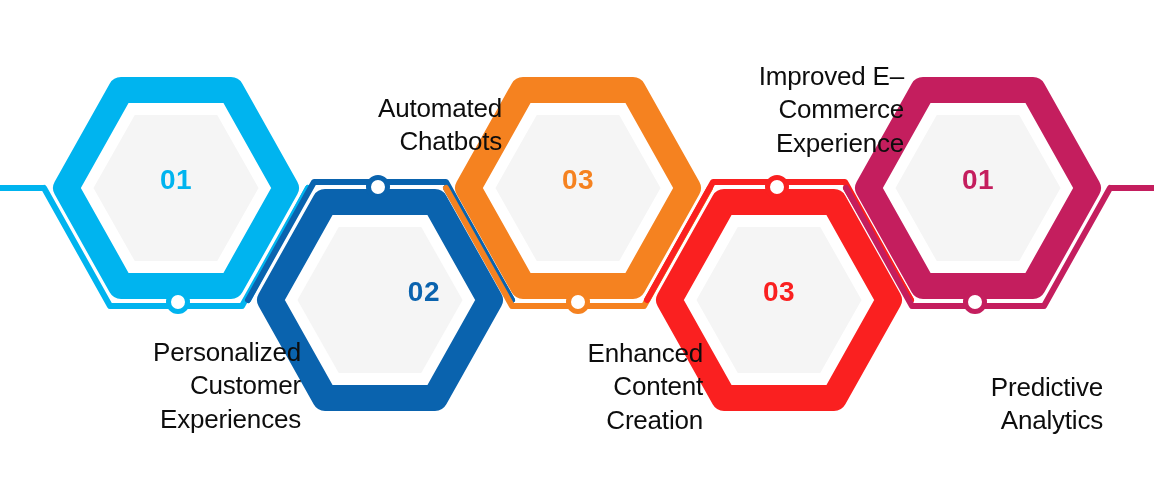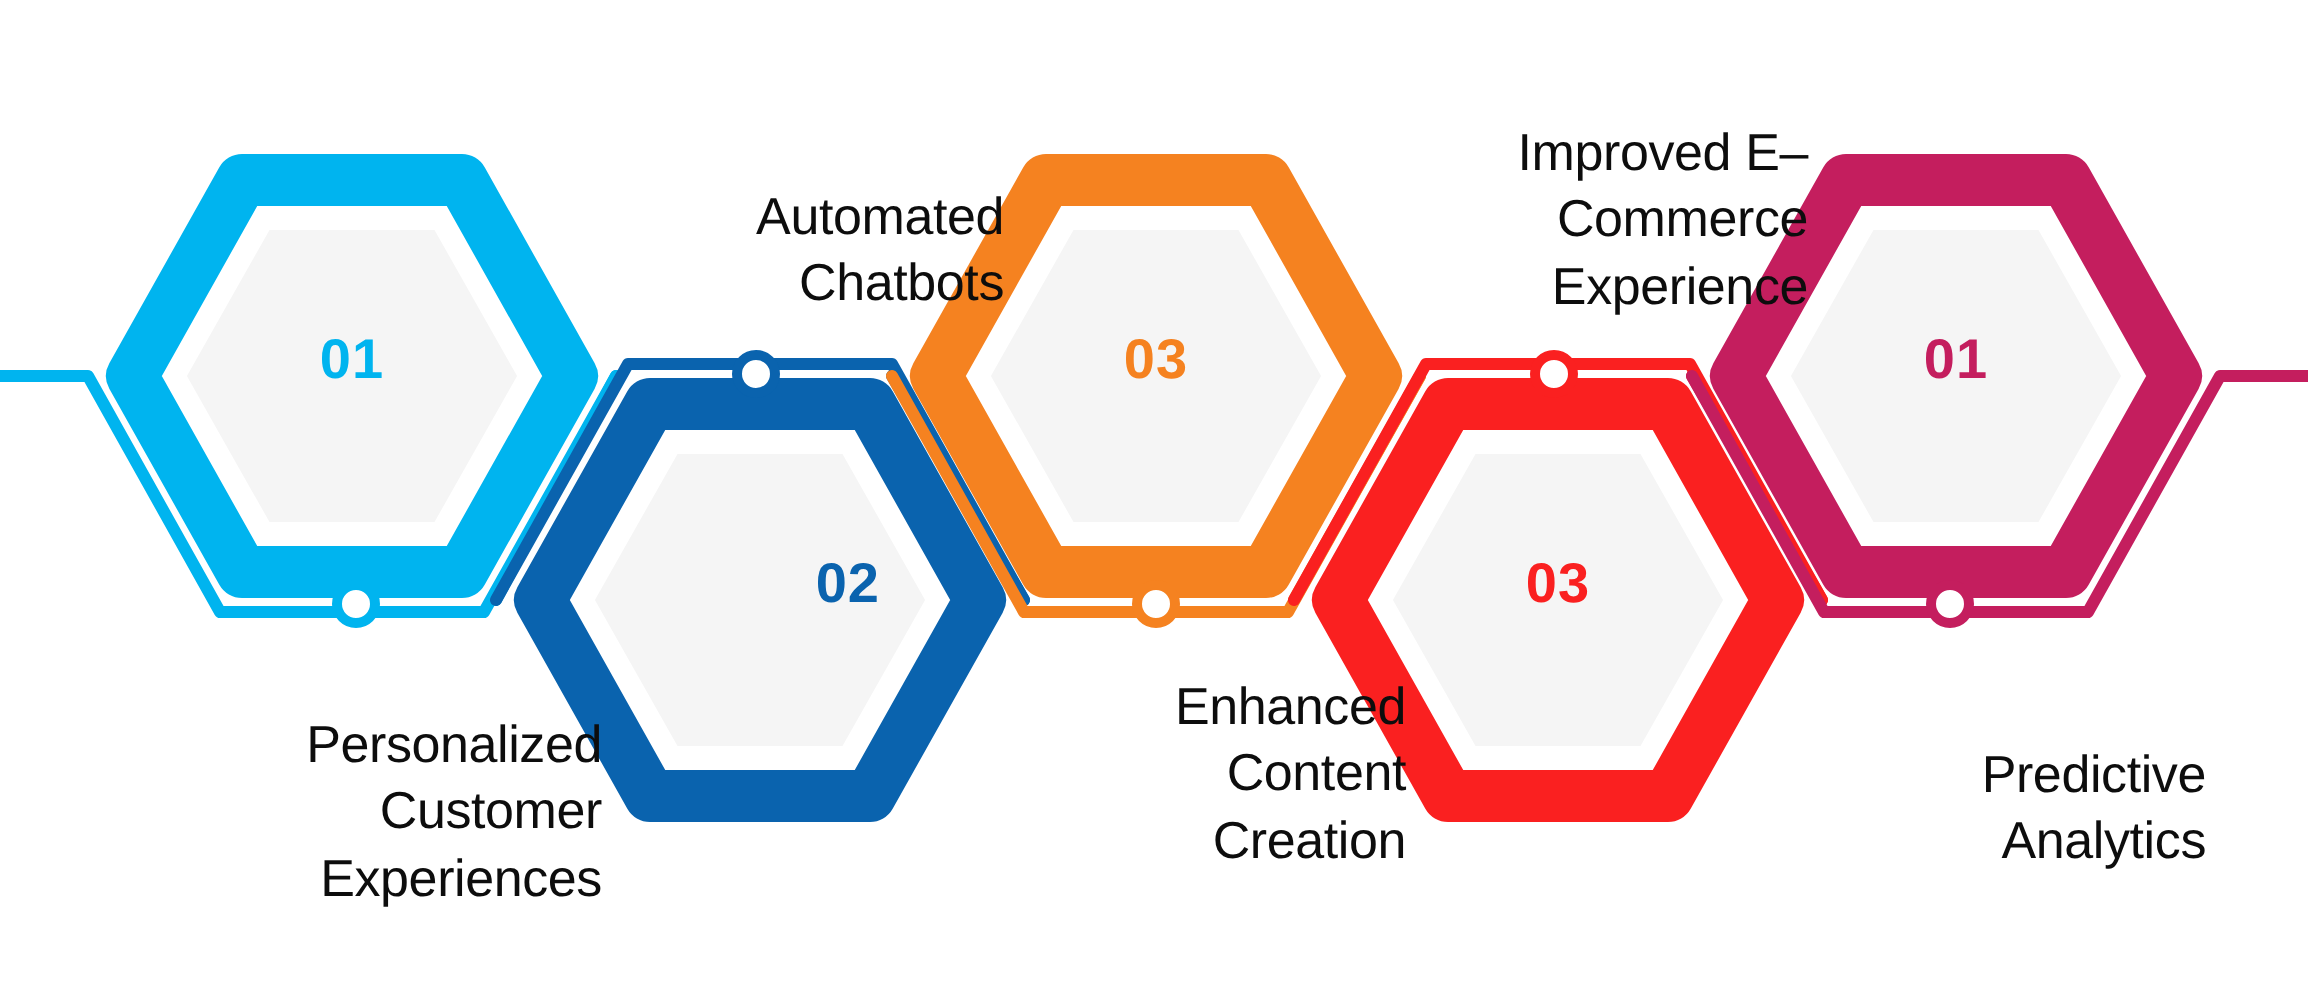--- a/index.html
+++ b/index.html
@@ -80,21 +80,21 @@
     <g id="dot-layer">
         <circle cx="178" cy="302" r="9.5" fill="#ffffff" stroke="#00b4ef" stroke-width="5"></circle>
         <circle cx="378" cy="187" r="9.5" fill="#ffffff" stroke="#0a63ae" stroke-width="5"></circle>
         <circle cx="578" cy="302" r="9.5" fill="#ffffff" stroke="#f58220" stroke-width="5"></circle>
         <circle cx="777" cy="187" r="9.5" fill="#ffffff" stroke="#fa2020" stroke-width="5"></circle>
         <circle cx="975" cy="302" r="9.5" fill="#ffffff" stroke="#c41e5e" stroke-width="5"></circle>
       </g>
   </svg>
 
   <div id="label-layer">
-      <div class="step-label" style="width: 250px; left: 51px; top: 356px;">Personalized
+      <div class="step-label" style="width: 250px; left: 51px; top: 336px;">Personalized
 Customer
 Experiences</div>
       <div class="step-label" style="width: 250px; left: 252px; top: 92px;">Automated
 Chatbots</div>
       <div class="step-label" style="width: 250px; left: 453px; top: 337px;">Enhanced
 Content
 Creation</div>
       <div class="step-label" style="width: 250px; left: 654px; top: 60px;">Improved E–
 Commerce
 Experience</div>

